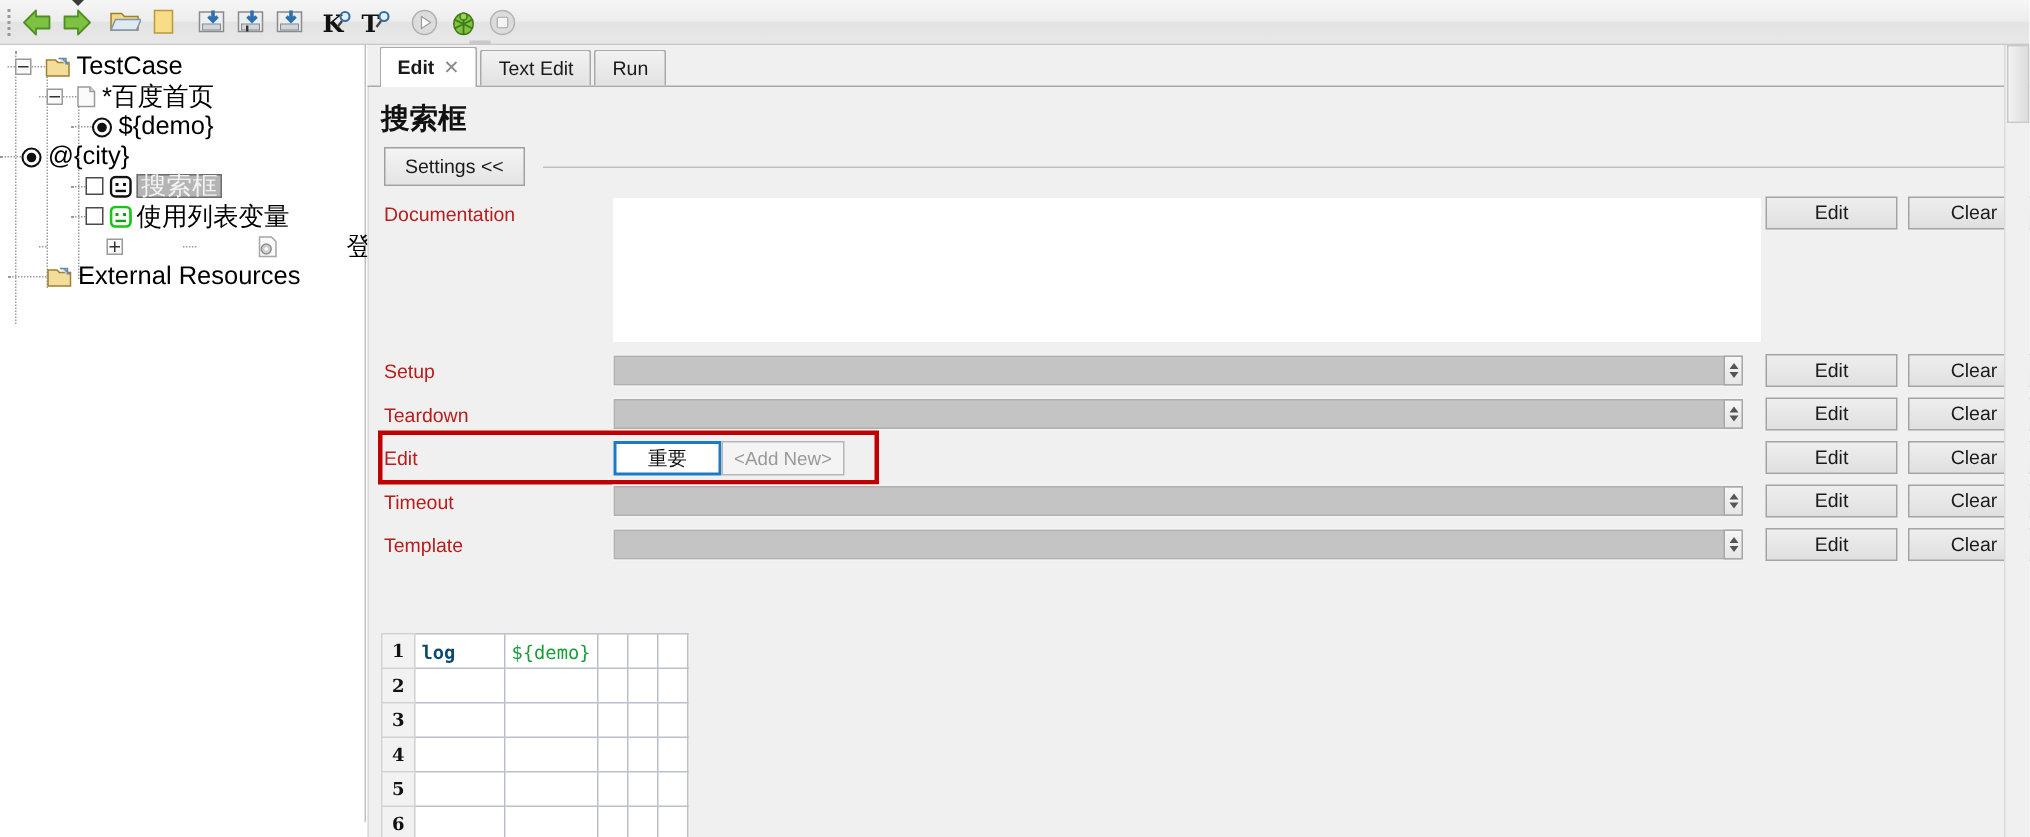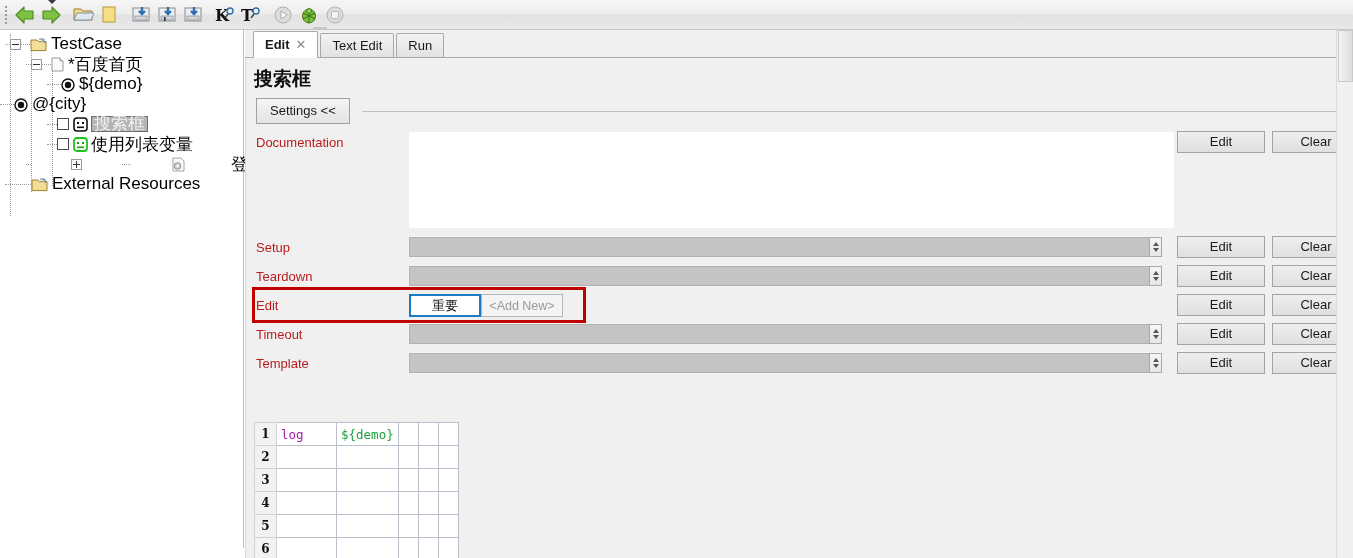--- a/index.html
+++ b/index.html
@@ -196,21 +196,21 @@
   #grid td.rownum {
     width: 22px; background: #f2f2f2; text-align: center;
     font-family: "DejaVu Serif", serif; font-weight: bold; font-size: 12px;
     color: #111; border: 1px solid #d2d2d2; padding: 0;
   }
   #grid td.c1 { width: 60px; }
   #grid td.c2 { width: 60px; }
   #grid td.c3 { width: 20px; }
   #grid td.c4 { width: 20px; }
   #grid td.c5 { width: 20px; }
-  .kw  { color: #a21caf; font-weight: normal; text-align: center; }
+  .kw  { color: #0c4a6e; font-weight: bold; text-align: center; }
   .var { color: #1a9e3c; }
 
   
   #vscroll {
     position: absolute; right: 0; top: 30px; width: 17px; height: 528px;
     background: #f0f0f0; border-left: 1px solid #dcdcdc;
   }
   #vthumb {
     position: absolute; left: 1px; top: 0; width: 15px; height: 52px;
     background: linear-gradient(to right,#f3f3f3,#dcdcdc); border: 1px solid #c9c9c9;

